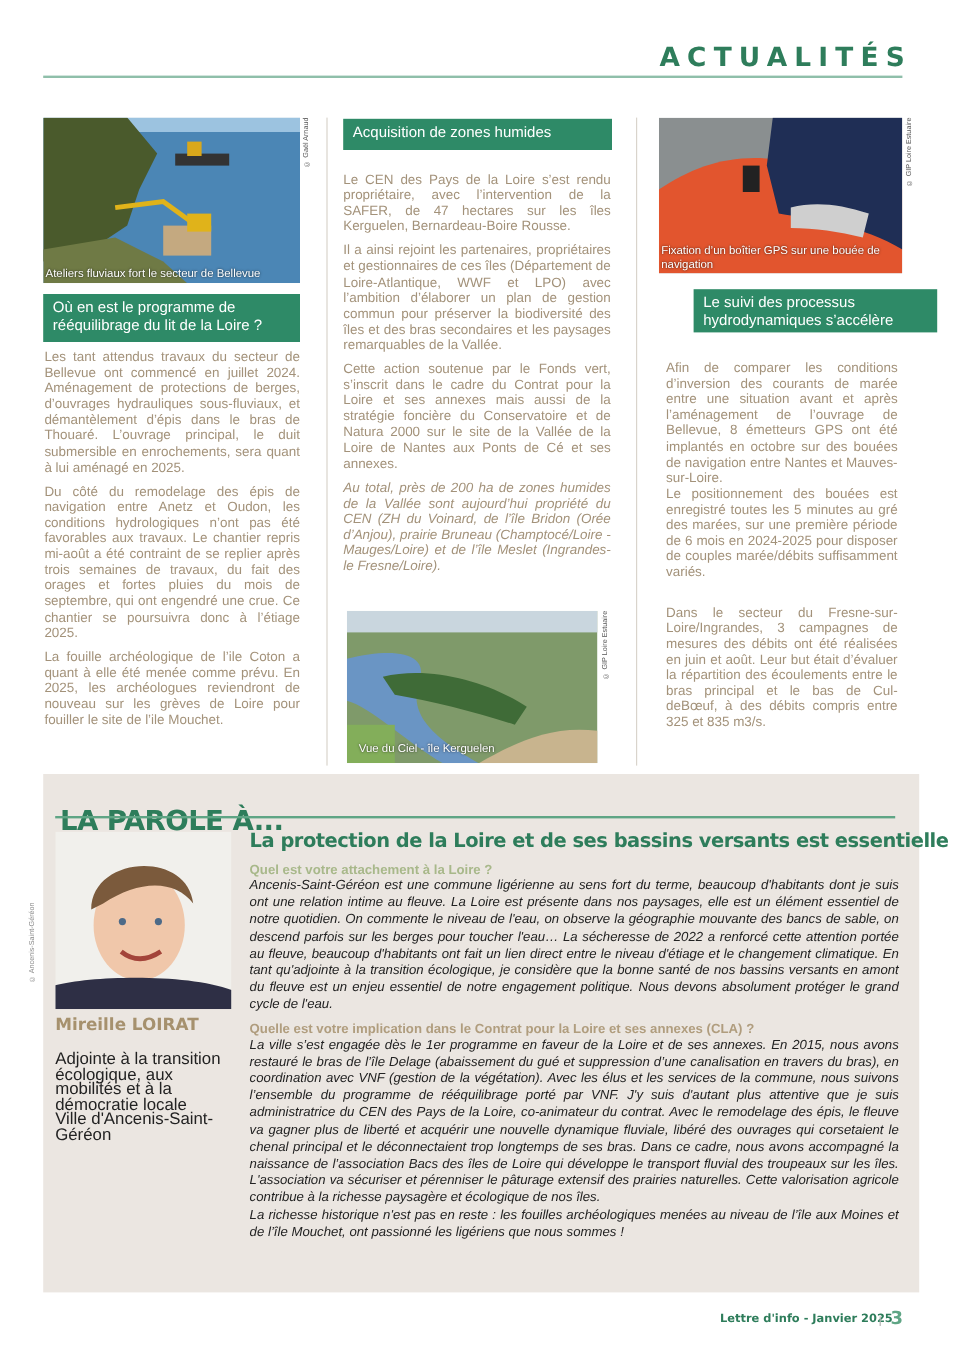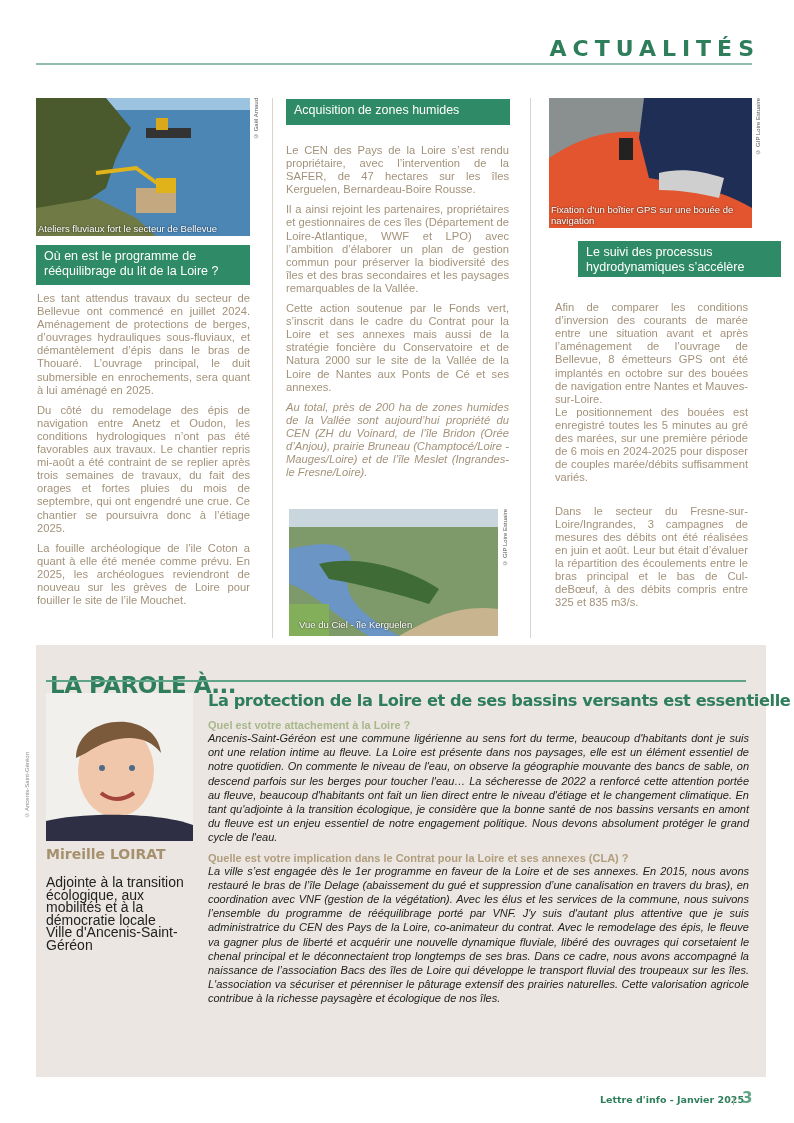--- a/index.html
+++ b/index.html
@@ -121,17 +121,18 @@
   <div>Adjointe à la transition écologique, aux mobilités et à la démocratie locale</div>
   <div>Ville d'Ancenis-Saint-Géréon</div>
 </div>
 
 <div class="abs interview-title">La protection de la Loire et de ses bassins versants est essentielle</div>
 <div class="abs" style="left:208px;top:719px;width:541px;">
   <div class="q">Quel est votre attachement à la Loire ?</div>
   <div class="ans" style="margin-bottom:7px;">Ancenis-Saint-Géréon est une commune ligérienne au sens fort du terme, beaucoup d'habitants dont je suis ont une relation intime au fleuve. La Loire est présente dans nos paysages, elle est un élément essentiel de notre quotidien. On commente le niveau de l'eau, on observe la géographie mouvante des bancs de sable, on descend parfois sur les berges pour toucher l'eau… La sécheresse de 2022 a renforcé cette attention portée au fleuve, beaucoup d'habitants ont fait un lien direct entre le niveau d'étiage et le changement climatique. En tant qu'adjointe à la transition écologique, je considère que la bonne santé de nos bassins versants en amont du fleuve est un enjeu essentiel de notre engagement politique. Nous devons absolument protéger le grand cycle de l'eau.</div>
   <div class="q2">Quelle est votre implication dans le Contrat pour la Loire et ses annexes (CLA) ?</div>
   <div class="ans">La ville s’est engagée dès le 1er programme en faveur de la Loire et de ses annexes. En 2015, nous avons restauré le bras de l’île Delage (abaissement du gué et suppression d’une canalisation en travers du bras), en coordination avec VNF (gestion de la végétation). Avec les élus et les services de la commune, nous suivons l’ensemble du programme de rééquilibrage porté par VNF. J'y suis d'autant plus attentive que je suis administratrice du CEN des Pays de la Loire, co-animateur du contrat. Avec le remodelage des épis, le fleuve va gagner plus de liberté et acquérir une nouvelle dynamique fluviale, libéré des ouvrages qui corsetaient le chenal principal et le déconnectaient trop longtemps de ses bras. Dans ce cadre, nous avons accompagné la naissance de l’association Bacs des îles de Loire qui développe le transport fluvial des troupeaux sur les îles. L'association va sécuriser et pérenniser le pâturage extensif des prairies naturelles. Cette valorisation agricole contribue à la richesse paysagère et écologique de nos îles.</div>
+  <div class="ans">La richesse historique n'est pas en reste : les fouilles archéologiques menées au niveau de l’île aux Moines et de l’île Mouchet, ont passionné les ligériens que nous sommes !</div>
 </div>
 
 <div class="abs footer-txt">Lettre d'info - Janvier 2025</div>
 <div class="abs footer-sep"></div>
 <div class="abs footer-num">3</div>
 
 </body></html>

